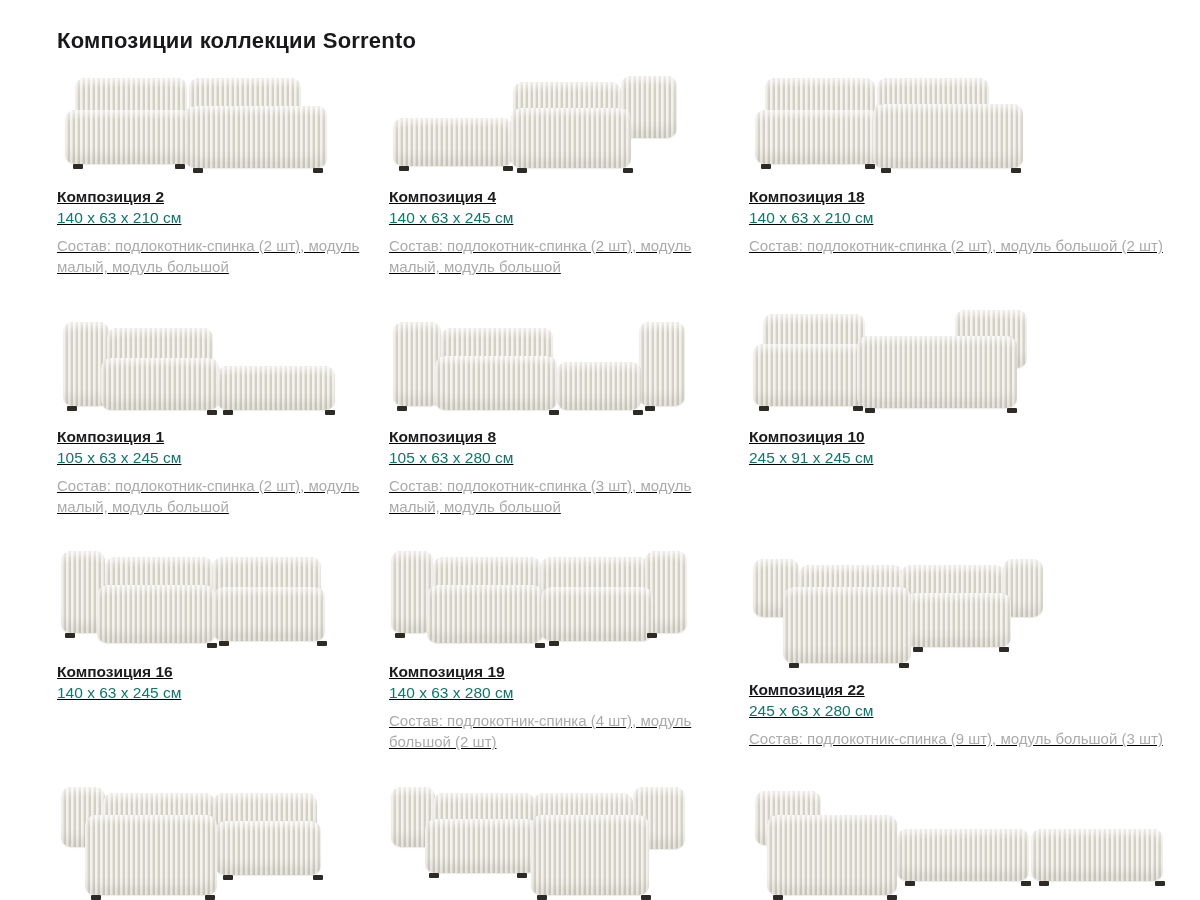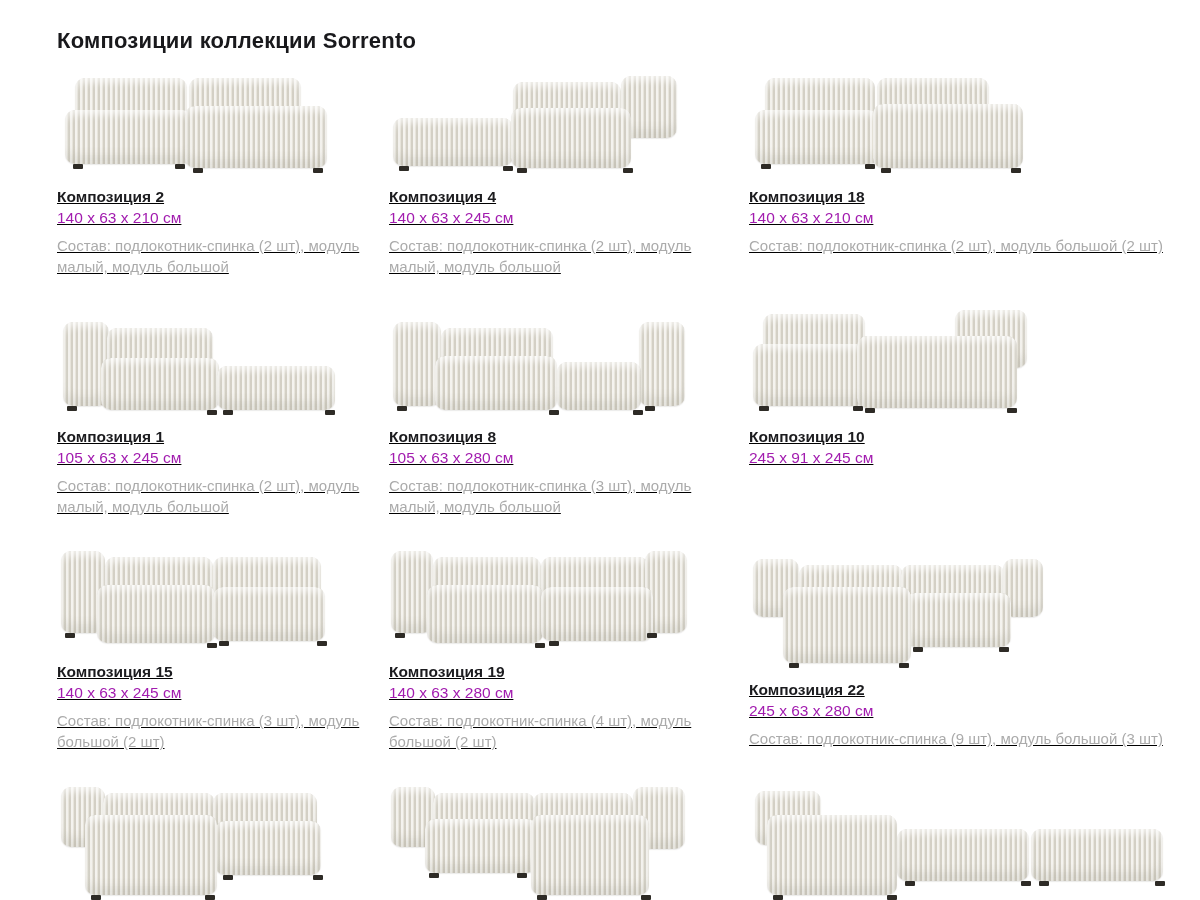--- a/index.html
+++ b/index.html
@@ -19,21 +19,21 @@
     background-image:repeating-linear-gradient(90deg,
       rgba(255,255,255,.55) 0px, rgba(255,255,255,.55) 2px,
       rgba(0,0,0,0) 2px, rgba(0,0,0,0) 3px,
       rgba(118,110,92,.18) 3px, rgba(118,110,92,.18) 5px);
     border-radius:10px;
     box-shadow: inset 0 -9px 10px rgba(90,84,70,.10), inset 0 5px 7px rgba(255,255,255,.65),
       0 1px 1px rgba(90,84,70,.12);
   }
   .foot { position:absolute; width:10px; height:5px; background:#2e2b26; border-radius:1px; }
   .c-title { font-size:15.5px; font-weight:700; color:#1c1c1f; margin-bottom:3px; }
-  .c-dims { font-size:15.5px; font-weight:500; color:#a21caf; margin-bottom:8px; }
+  .c-dims { font-size:15.5px; font-weight:500; color:#0f766e; margin-bottom:8px; }
   .c-desc { font-size:15px; color:#ababab; line-height:1.42; max-width:320px; }
   .col3 .c-desc { max-width:440px; }
 </style>
 </head>
 <body>
 
 <div class="page">
   <h1 class="page-title">Композиции коллекции Sorrento</h1>
 
   <div class="grid">
@@ -149,23 +149,22 @@
             <div class="blk" style="left: 48px; top: 8px; width: 108px; height: 46px;"></div>
             <div class="blk" style="left: 156px; top: 8px; width: 108px; height: 46px;"></div>
             <div class="blk" style="left: 40px; top: 36px; width: 118px; height: 58px;"></div>
             <div class="blk" style="left: 156px; top: 38px; width: 112px; height: 54px;"></div>
             <div class="foot" style="left: 8px; top: 84px;"></div>
             <div class="foot" style="left: 150px; top: 94px;"></div>
             <div class="foot" style="left: 162px; top: 92px;"></div>
             <div class="foot" style="left: 260px; top: 92px;"></div>
           </div>
         </div>
-      <div class="c-title">Композиция 15</div>
+      <div class="c-title">Композиция 16</div>
       <div class="c-dims">140 х 63 х 245 см</div>
-      <div class="c-desc">Состав: подлокотник-спинка (3 шт), модуль большой (2 шт)</div>
     </div>
     <div class="card r3">
       <div class="img-wrap">
           <div class="sofa" style="width: 300px; height: 102px;">
             <div class="blk" style="left: 2px; top: 2px; width: 42px; height: 82px;"></div>
             <div class="blk" style="left: 44px; top: 8px; width: 108px; height: 46px;"></div>
             <div class="blk" style="left: 152px; top: 8px; width: 108px; height: 46px;"></div>
             <div class="blk" style="left: 256px; top: 2px; width: 42px; height: 82px;"></div>
             <div class="blk" style="left: 38px; top: 36px; width: 116px; height: 58px;"></div>
             <div class="blk" style="left: 152px; top: 38px; width: 112px; height: 54px;"></div>

